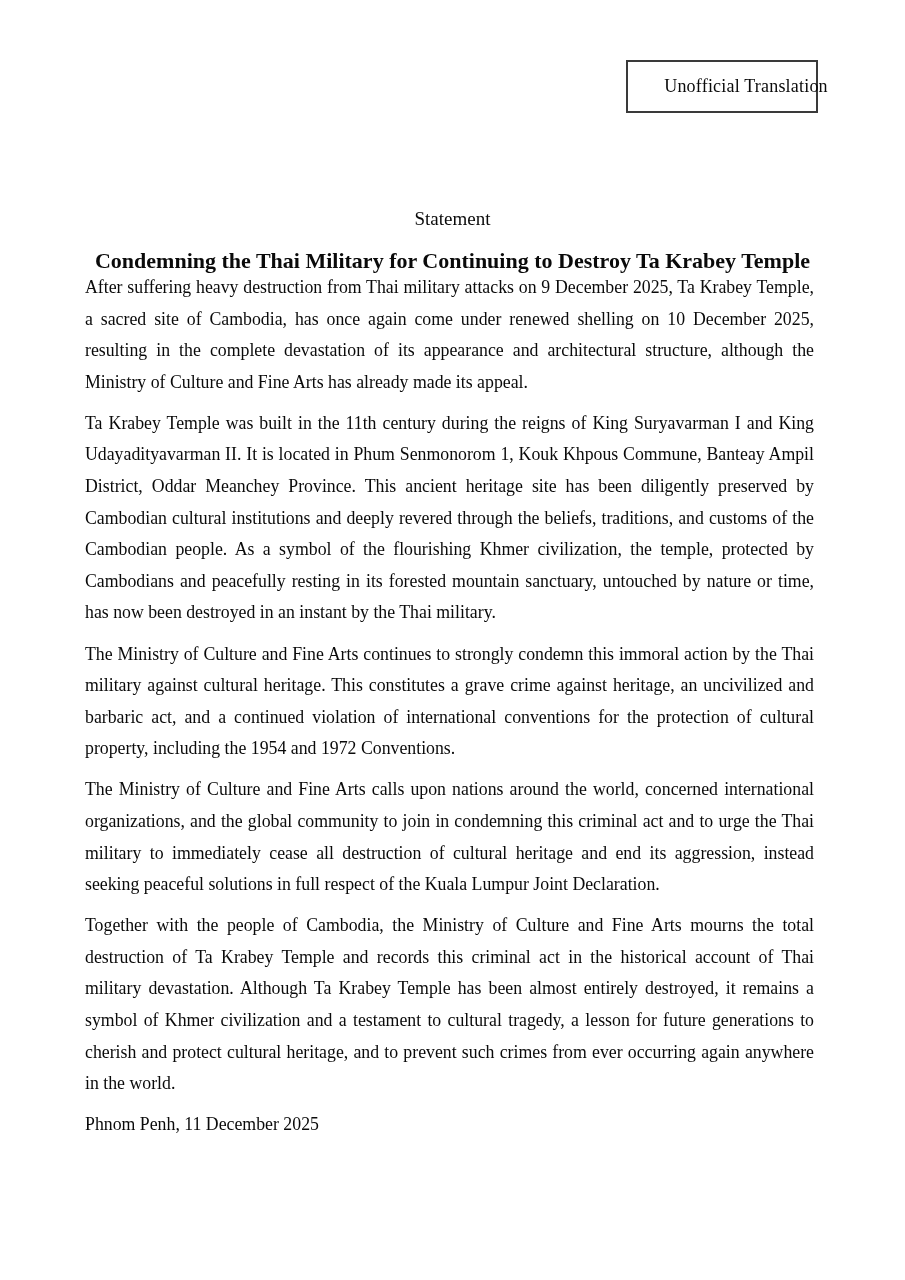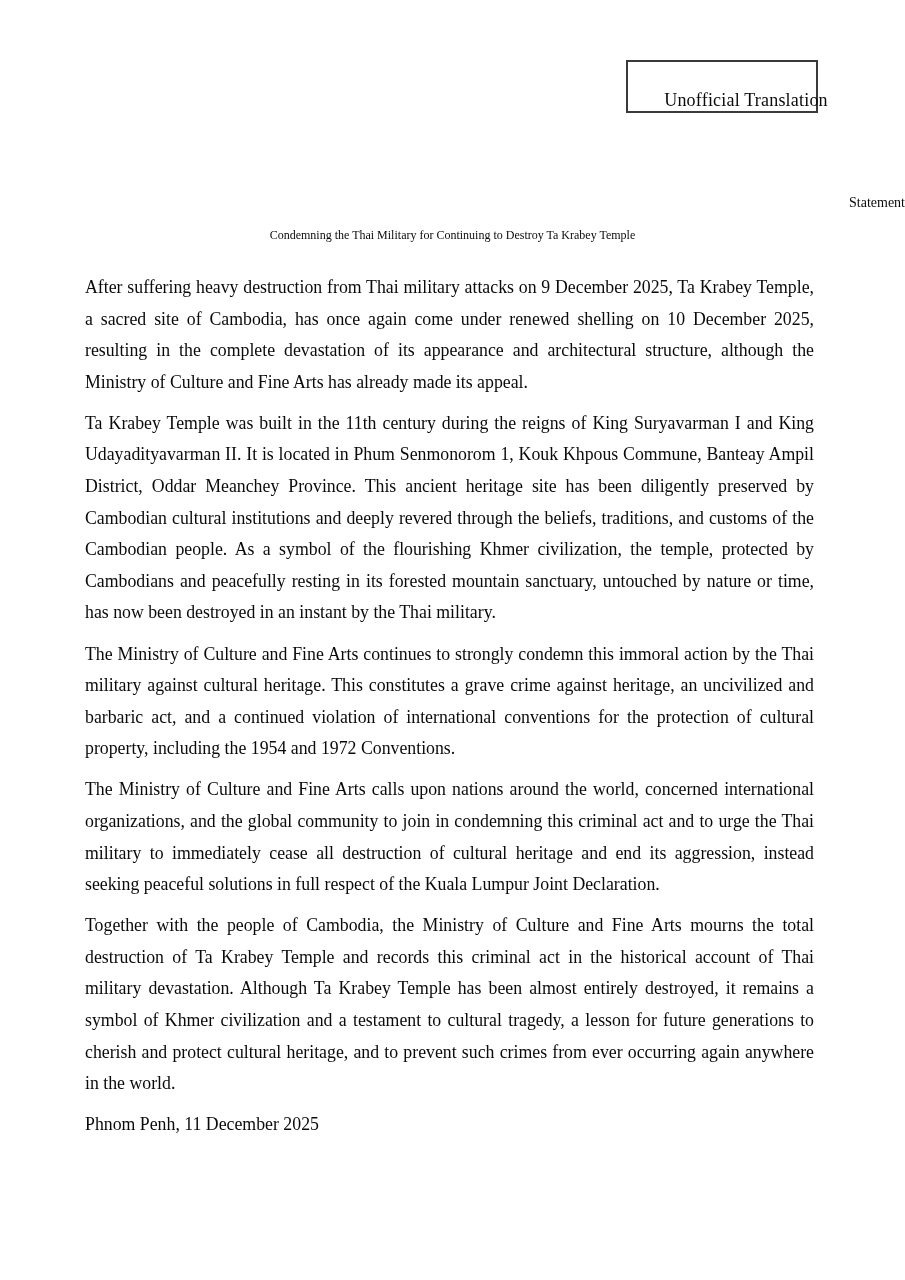--- a/index.html
+++ b/index.html
@@ -18,46 +18,45 @@
   }
   .badge-box {
     position: absolute;
     top: 60px;
     left: 626px;
     width: 192px;
     height: 53px;
     border: 2px solid #3a3a3a;
     box-sizing: border-box;
     display: flex;
-    align-items: flex-end;
+    align-items: center;
     justify-content: center;
     font-size: 18px;
     letter-spacing: 0.2px;
     white-space: nowrap;
     padding-left: 48px;
   }
   .title-block {
     position: absolute;
     top: 190px;
     left: 0;
     width: 100%;
     text-align: center;
   }
   .title-block .doc-title {
-    font-size: 14px;
+    font-size: 19px;
     line-height: 26px;
-    margin: 0;
+    margin: 16px;
     font-weight: normal;
-    text-align: right;
   }
   .title-block .doc-subtitle {
-    font-size: 12px;
+    font-size: 22px;
     line-height: 26px;
     margin: 6px;
-    font-weight: normal;
+    font-weight: bold;
   }
   .content {
     position: absolute;
     top: 272px;
     left: 85px;
     right: 91px;
     font-size: 17.8px;
     line-height: 31.6px;
   }
   .content p {

